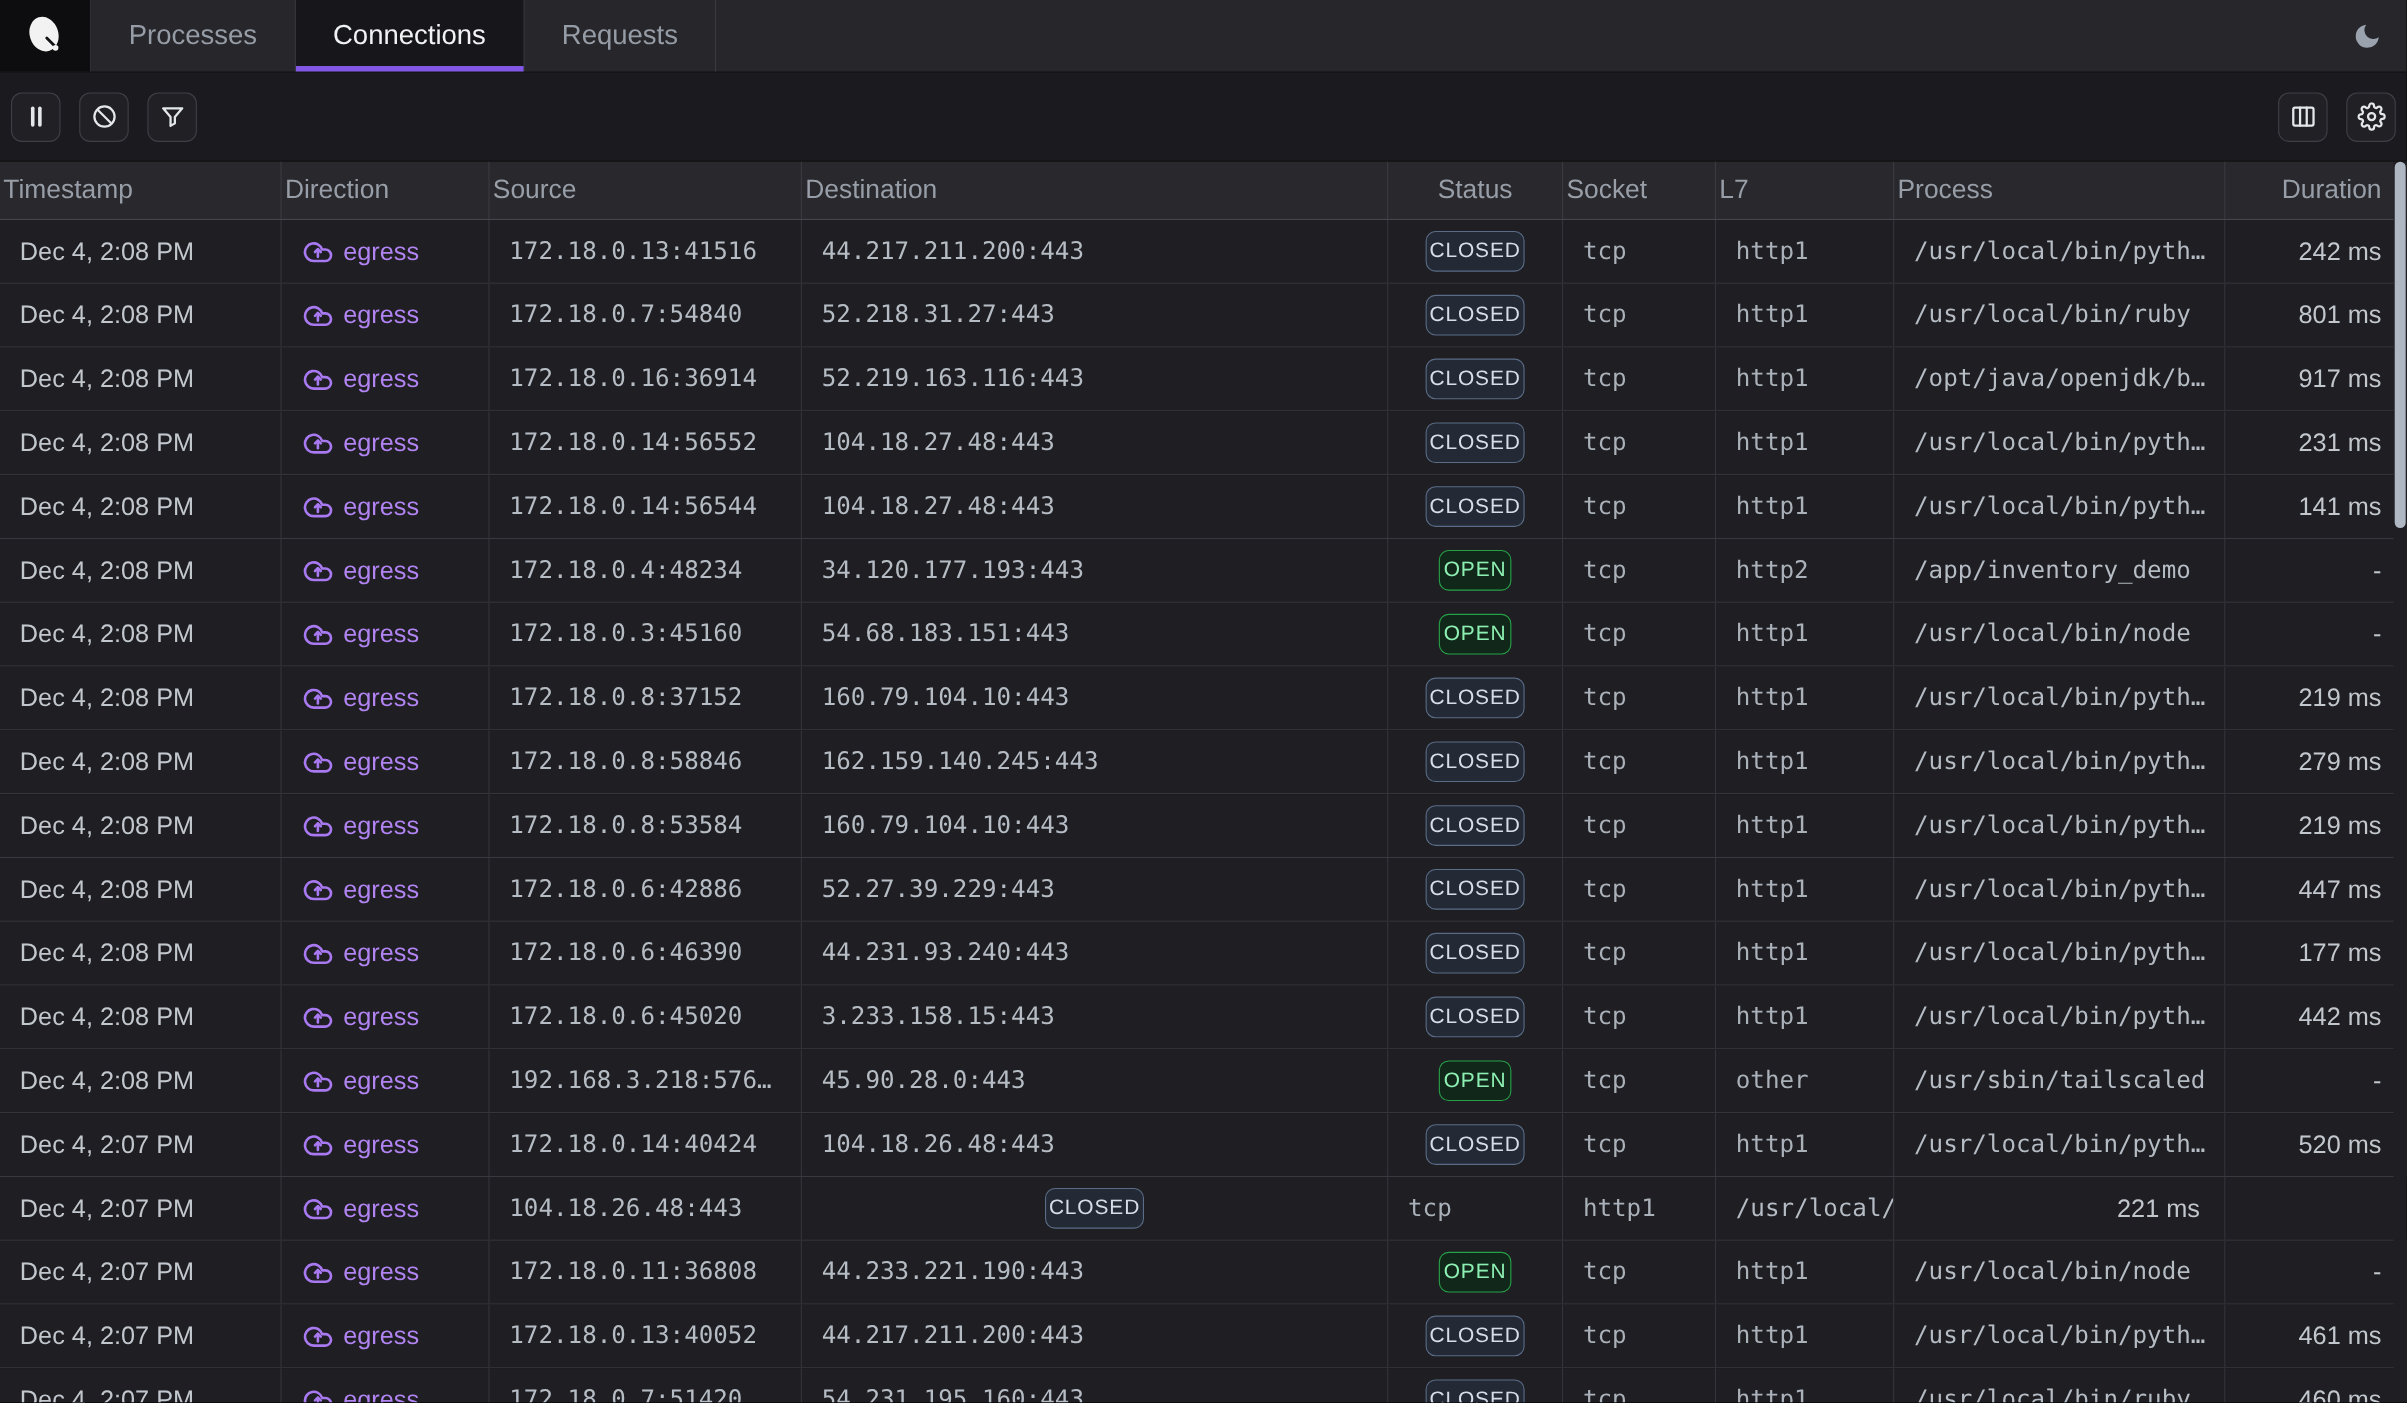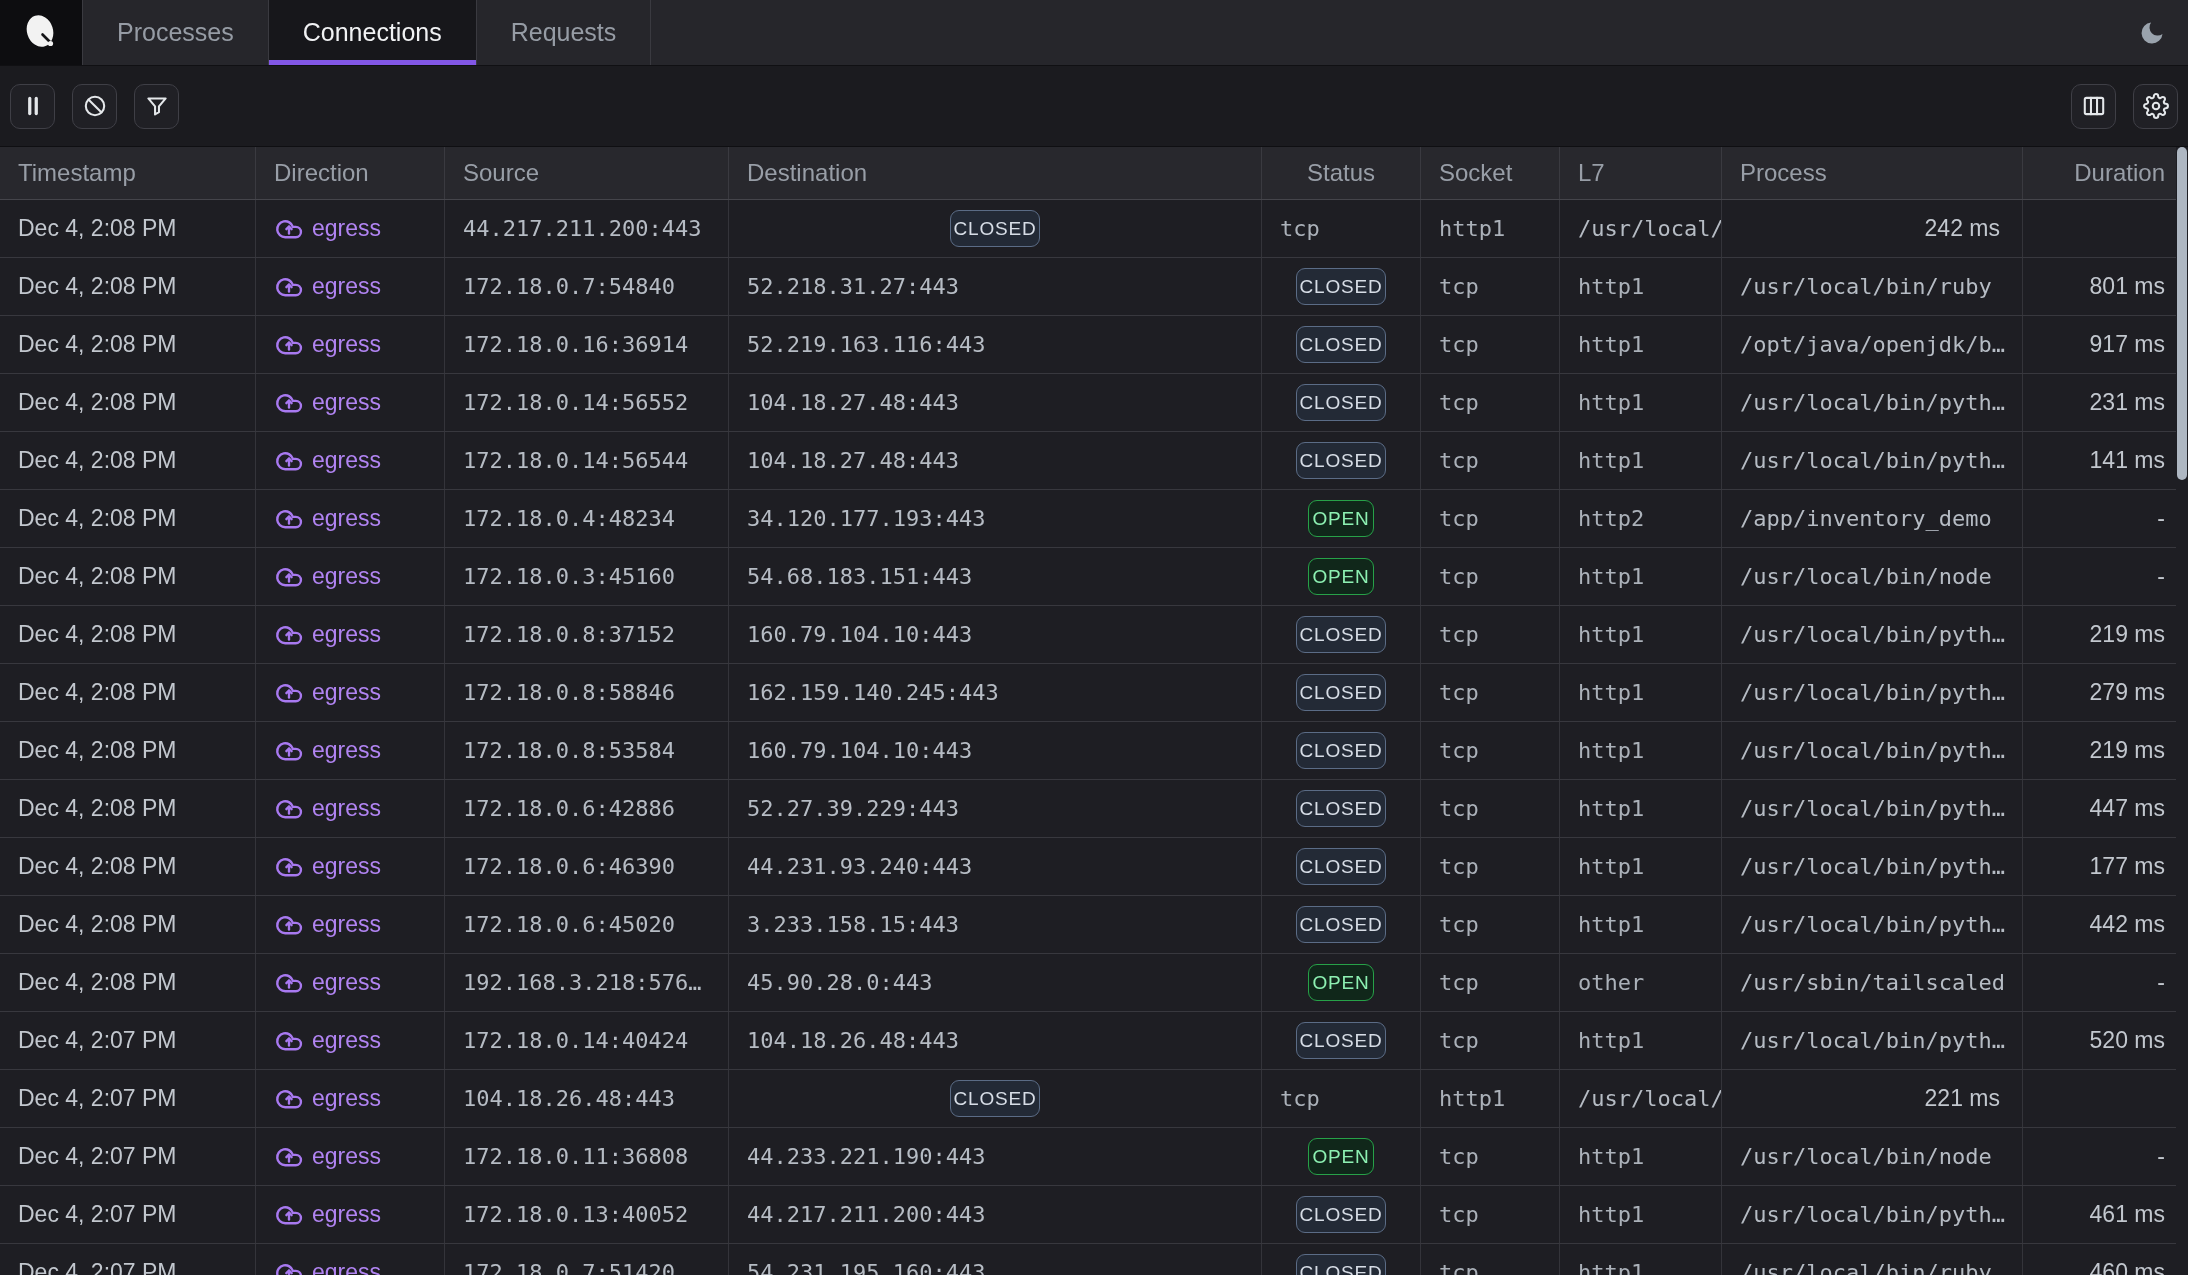--- a/index.html
+++ b/index.html
@@ -48,21 +48,21 @@
   }
 
   
   .table { width:2188px; }
   .thead {
     display:grid; height:54px; background:#28282d;
     border-top:1px solid #0f0f12; border-bottom:1px solid #45454b;
   }
   .th {
     display:flex; align-items:center; font-size:24px; color:#989ea7;
-    border-right:1px solid #3a3a40; padding:0 18px; overflow:hidden; white-space:nowrap;
+    border-right:1px solid #3a3a40; padding:0 3px; overflow:hidden; white-space:nowrap;
     cursor:pointer;
   }
   .tr {
     display:grid; height:58px; background:#1e1e23; border-bottom:1px solid #38383e;
   }
   .td {
     display:flex; align-items:center; font-size:23px; color:#c2c7ce;
     border-right:1px solid #34343a; padding:0 18px; overflow:hidden; white-space:nowrap;
   }
   .th.center, .td.center { justify-content:center; padding:0 6px; }
@@ -189,20 +189,21 @@
           <div class="td left col-direction">
             <span class="egress-svg">
               <svg width="30" height="30" viewBox="0 0 24 24" fill="none" stroke="currentColor" stroke-width="1.9" stroke-linecap="round" stroke-linejoin="round">
                 <path d="M17.4 18.6H9a6.4 6.4 0 1 1 6.1-8.3h2.3a4.15 4.15 0 1 1 0 8.3Z"></path>
                 <line x1="12" y1="15.6" x2="12" y2="10.2"></line>
                 <polyline points="9.9,12.1 12,10 14.1,12.1"></polyline>
               </svg>
             </span>
             <span class="dir-label">egress</span>
           </div>
+          <div class="td left mono col-source">172.18.0.13:41516</div>
           <div class="td left mono col-destination">44.217.211.200:443</div>
           <div class="td center col-status">
             <span class="badge closed">CLOSED</span>
           </div>
           <div class="td left mono col-socket">tcp</div>
           <div class="td left mono col-l7">http1</div>
           <div class="td left mono col-process">/usr/local/bin/pyth…</div>
           <div class="td right col-duration">242 ms</div>
         </div>
         <div class="tr" style="grid-template-columns: 256px 189px 284px 533px 159px 139px 162px 301px 165px;">

